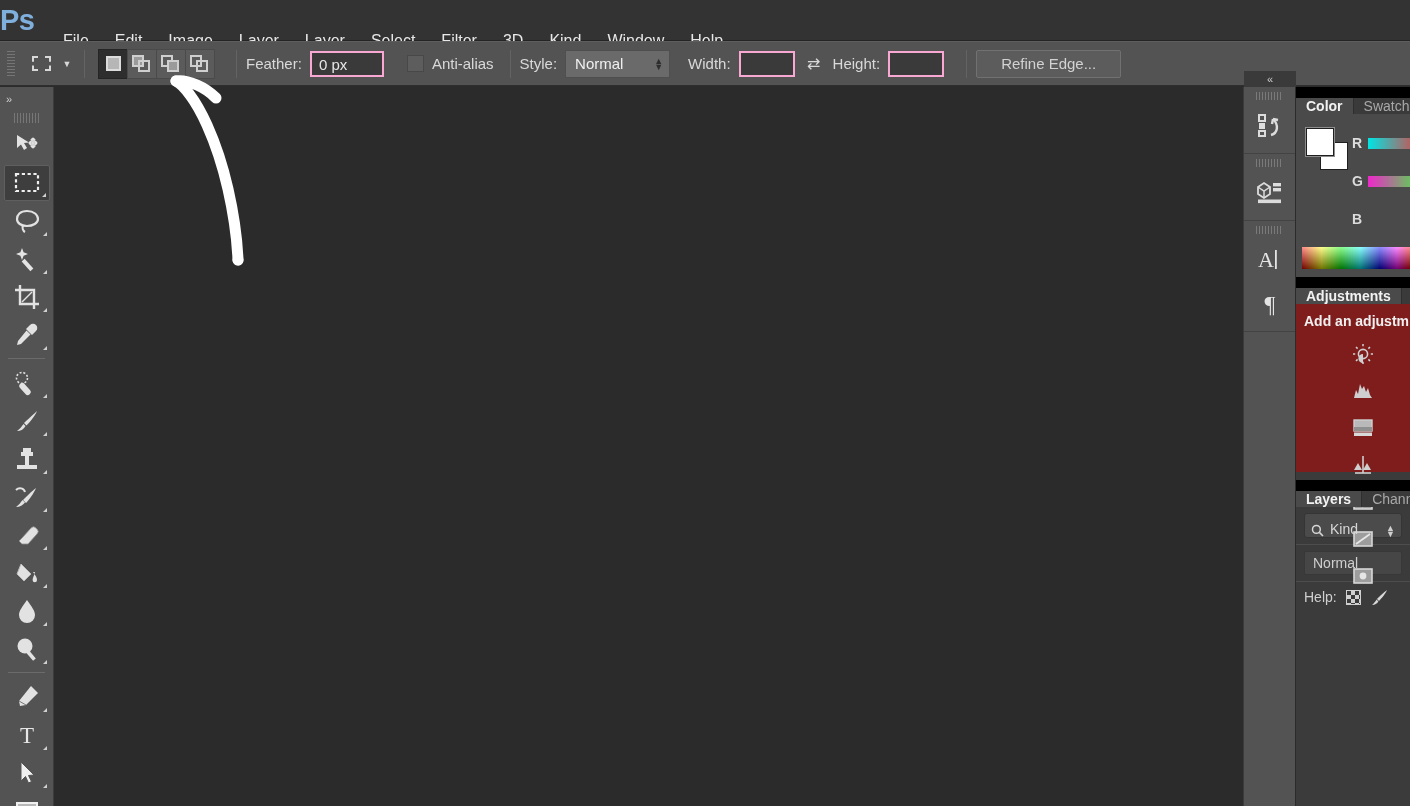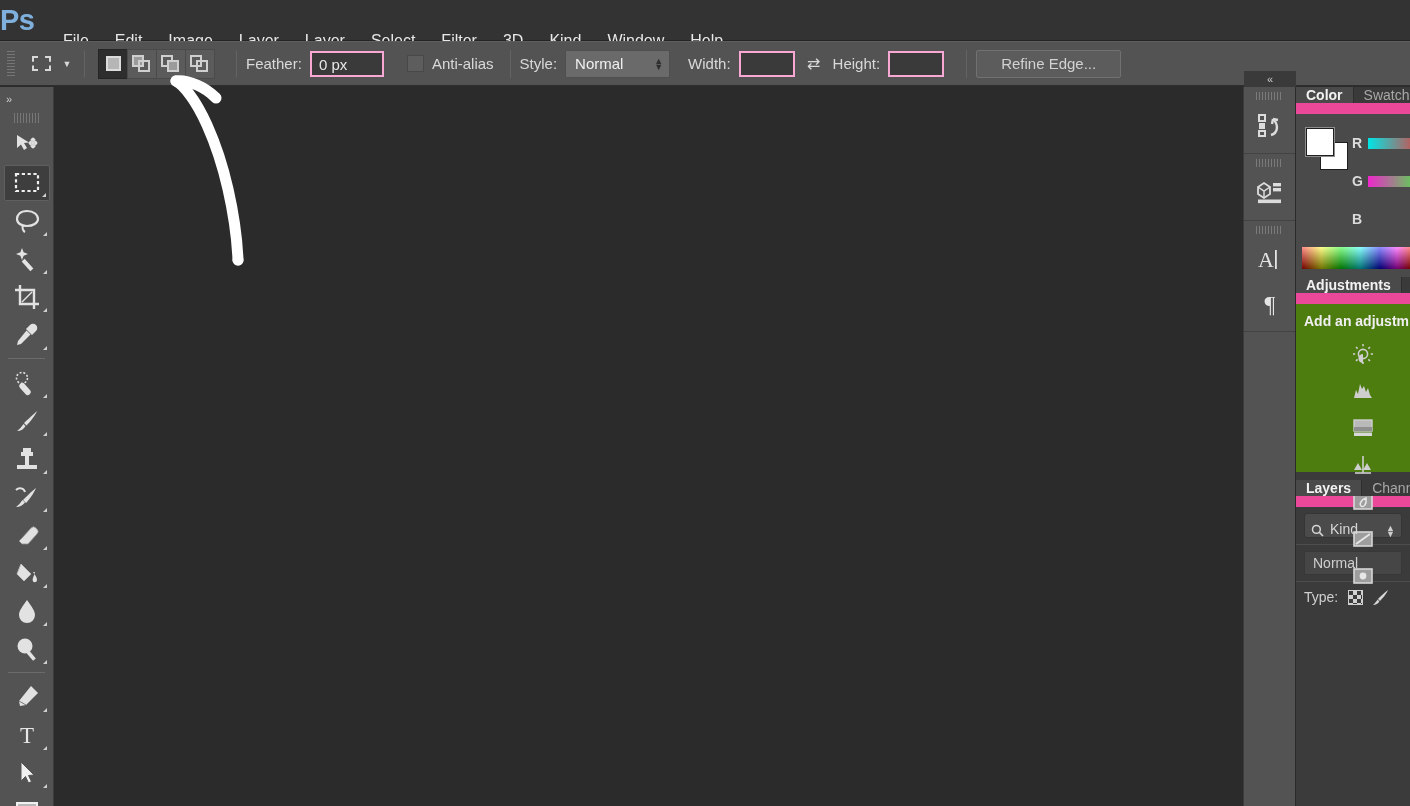--- a/index.html
+++ b/index.html
@@ -149,21 +149,21 @@
     width: 52px; height: 44px;
     display: flex; align-items: center; justify-content: center;
     color: #d8d8d8;
   }
 
   
   .panels {
     position: absolute; top: 87px; left: 1296px; width: 114px; height: 719px;
     background: #3b3b3b;
   }
-  .panel-tabs { display: flex; height: 27px; background: #ec4899; align-items: flex-start; }
+  .panel-tabs { display: flex; height: 27px; background: #000000; align-items: flex-end; }
   .ptab {
     padding: 0 10px; display: flex; align-items: center;
     font-size: 14px; color: #a8a8a8; background: #3a3a3a;
     border-right: 1px solid #2f2f2f; white-space: nowrap;
   }
   .ptab.active { background: #4a4a4a; color: #f2f2f2; font-weight: bold; }
 
   
   .colorpanel { background: #4a4a4a; height: 163px; position: relative; }
   .fgbg { position: absolute; left: 10px; top: 14px; width: 42px; height: 40px; }
@@ -180,21 +180,21 @@
     position: absolute; left: 6px; right: 0; bottom: 8px; height: 22px;
     background: linear-gradient(to right,
       #ff0000 0%, #ffff00 18%, #00ff00 36%, #00ffff 54%, #0000ff 72%, #ff00ff 88%, #ff0000 100%);
   }
   .spectrum:after {
     content: ""; position: absolute; inset: 0;
     background: linear-gradient(to bottom, rgba(255,255,255,0.55), rgba(0,0,0,0.55));
   }
 
   
-  .adjpanel { background: #4d7c0f; height: 168px; }
+  .adjpanel { background: #7f1d1d; height: 168px; }
   .adj-title { padding: 9px 8px 6px 8px; font-size: 14px; font-weight: bold; color: #f0f0f0; white-space: nowrap; }
   .adj-grid { display: flex; flex-wrap: wrap; padding-left: 48px; }
   .adjicon {
     width: 37px; height: 37px; display: flex; align-items: center; justify-content: center;
     color: #cfcfcf;
   }
 
   
   .layerspanel { background: #3b3b3b; flex: 1; margin-top: 8px; }
   .lp-row { padding: 6px 8px; }
@@ -609,21 +609,21 @@
               <span>▼</span>
             </span>
         </div>
       </div>
       <div class="hsep"></div>
       <div class="lp-row">
         <div class="blendrow">Normal</div>
       </div>
       <div class="hsep"></div>
       <div class="lockrow">
-        <span class="lbl">Type:</span>
+        <span class="lbl">Help:</span>
         <span class="lock-ico">
           <span class="checkerboard"></span>
         </span>
         <span class="lock-ico">
           <svg width="18" height="18" viewBox="0 0 18 18">
             <path d="M16 2 C13 4 8 9 6 11 L8 13 C10 11 15 5 16 2 Z" fill="#d8d8d8"></path>
             <path d="M5.6 11.6 L7.4 13.4 C6 15.4 4 17 1 17 C3 15.4 4.4 13.6 5.6 11.6 Z" fill="#d8d8d8"></path>
           </svg>
         </span>
       </div>

